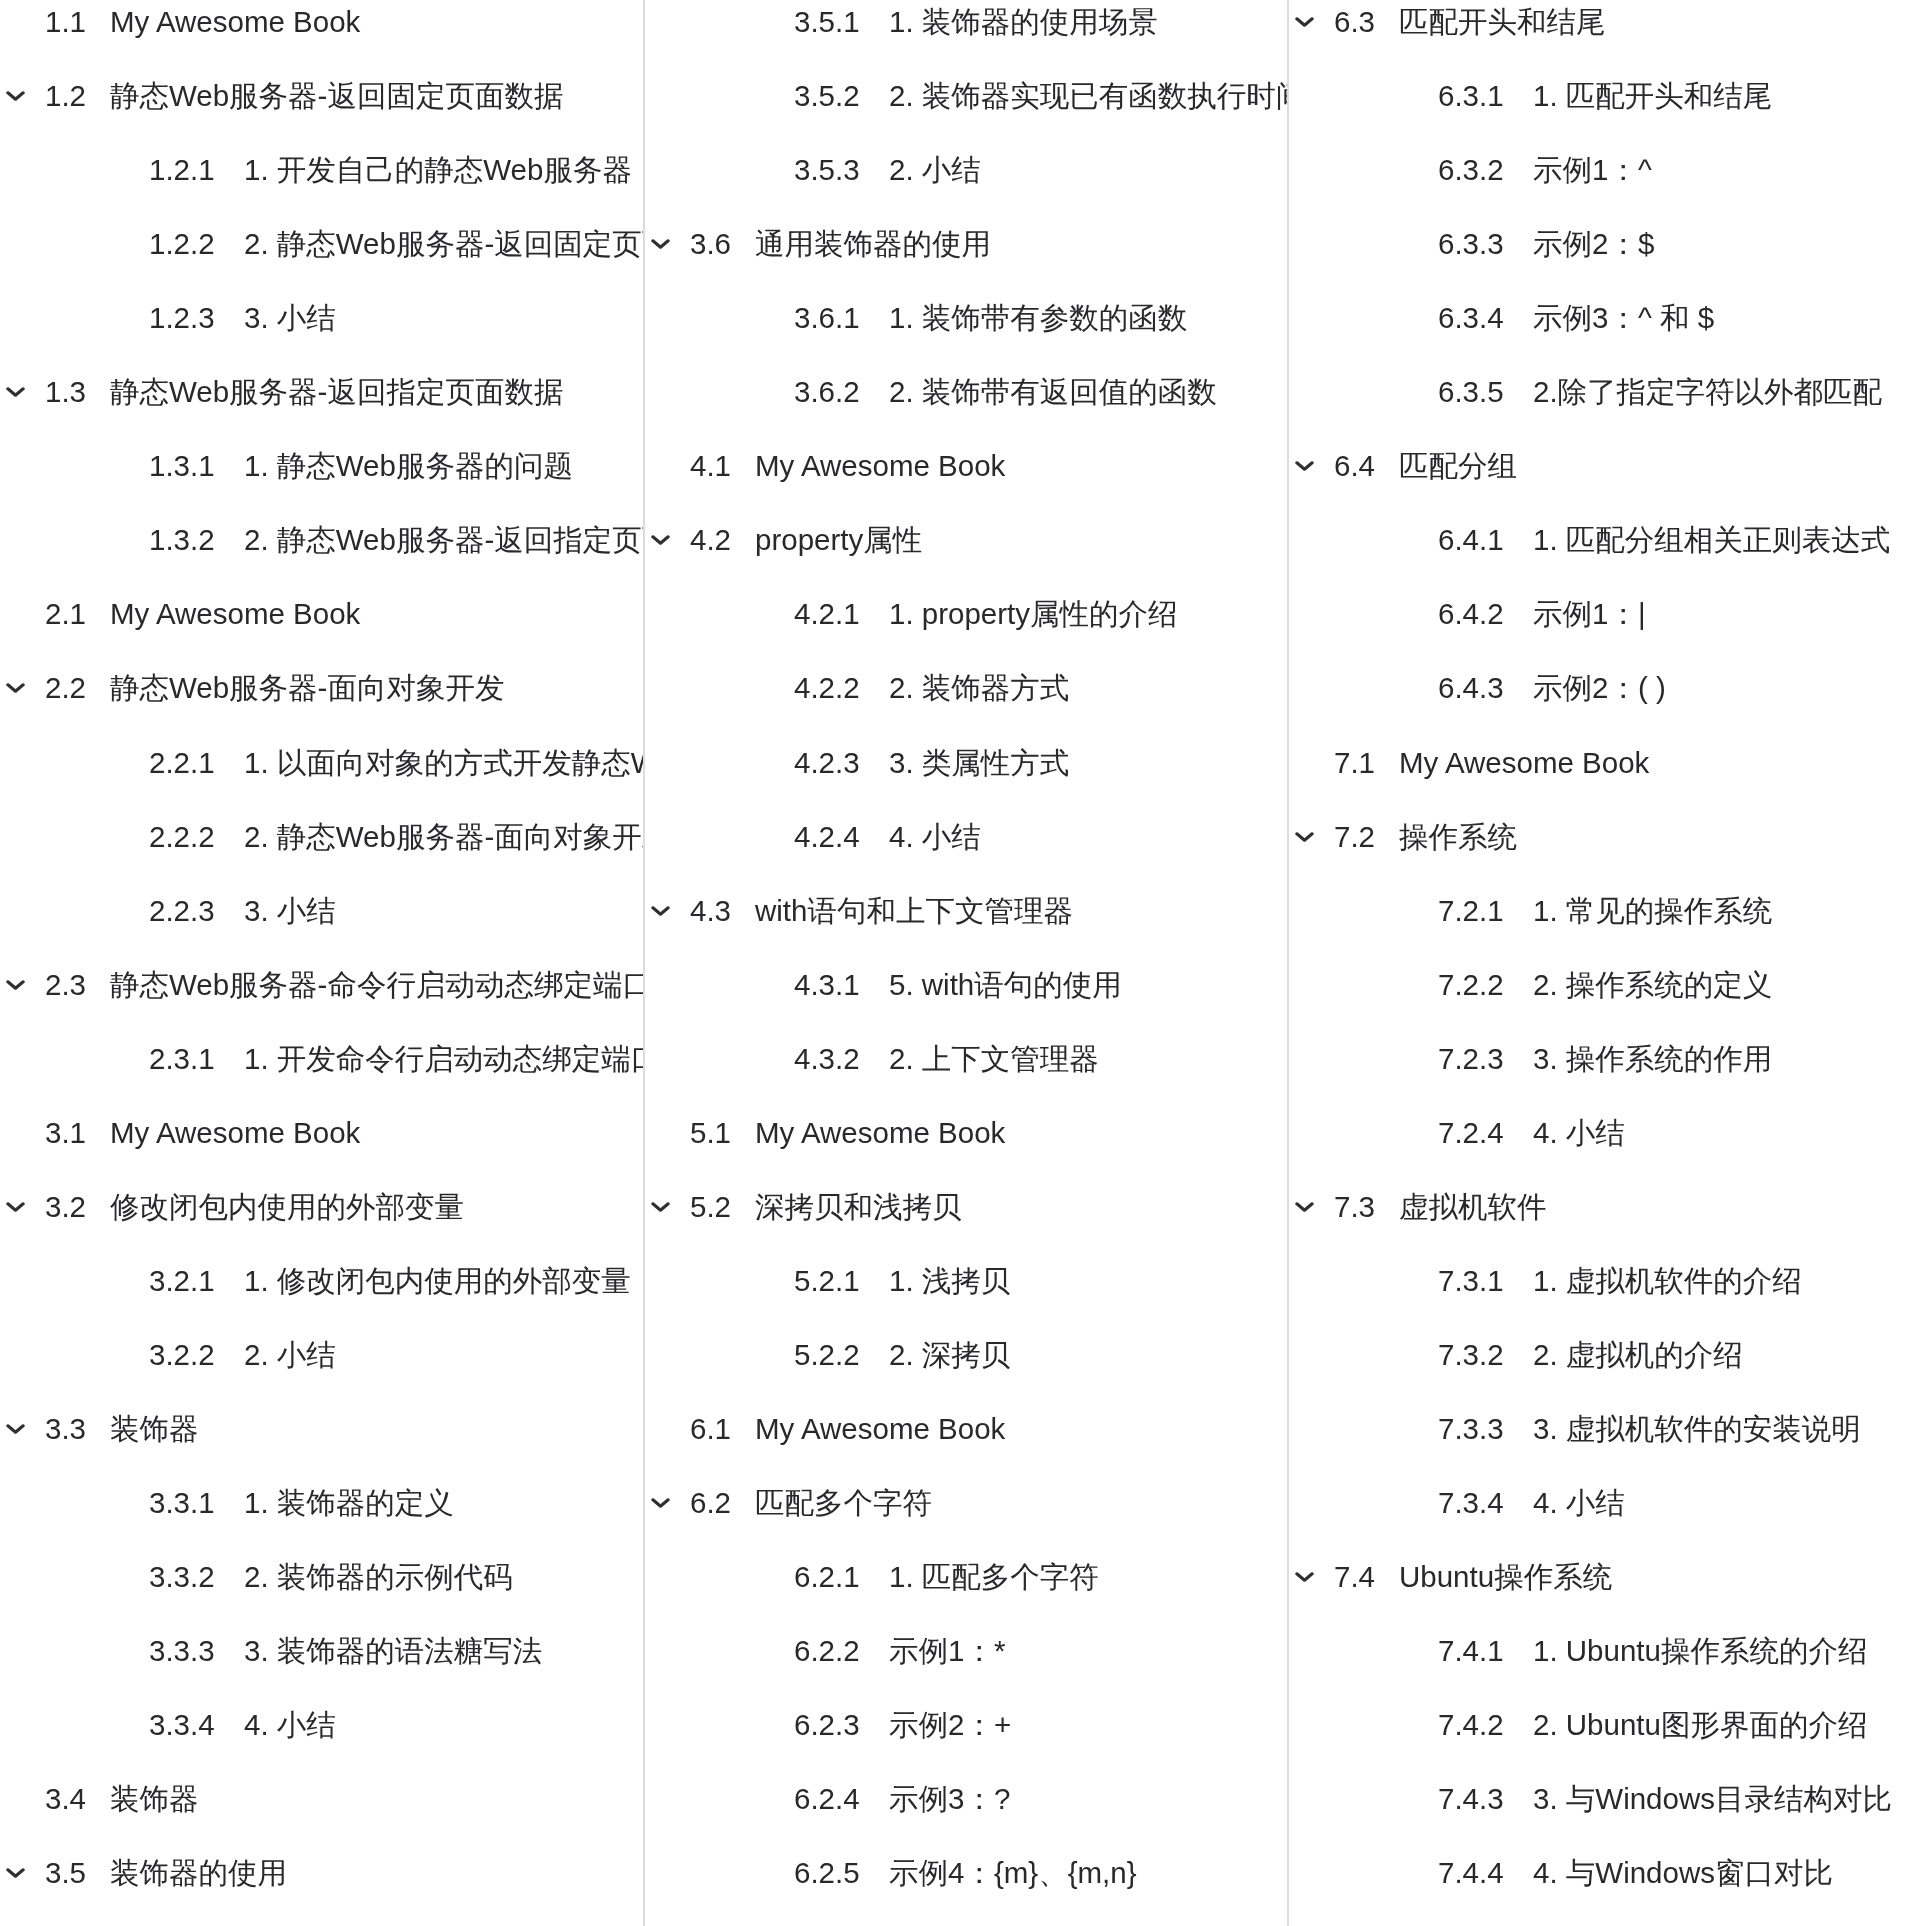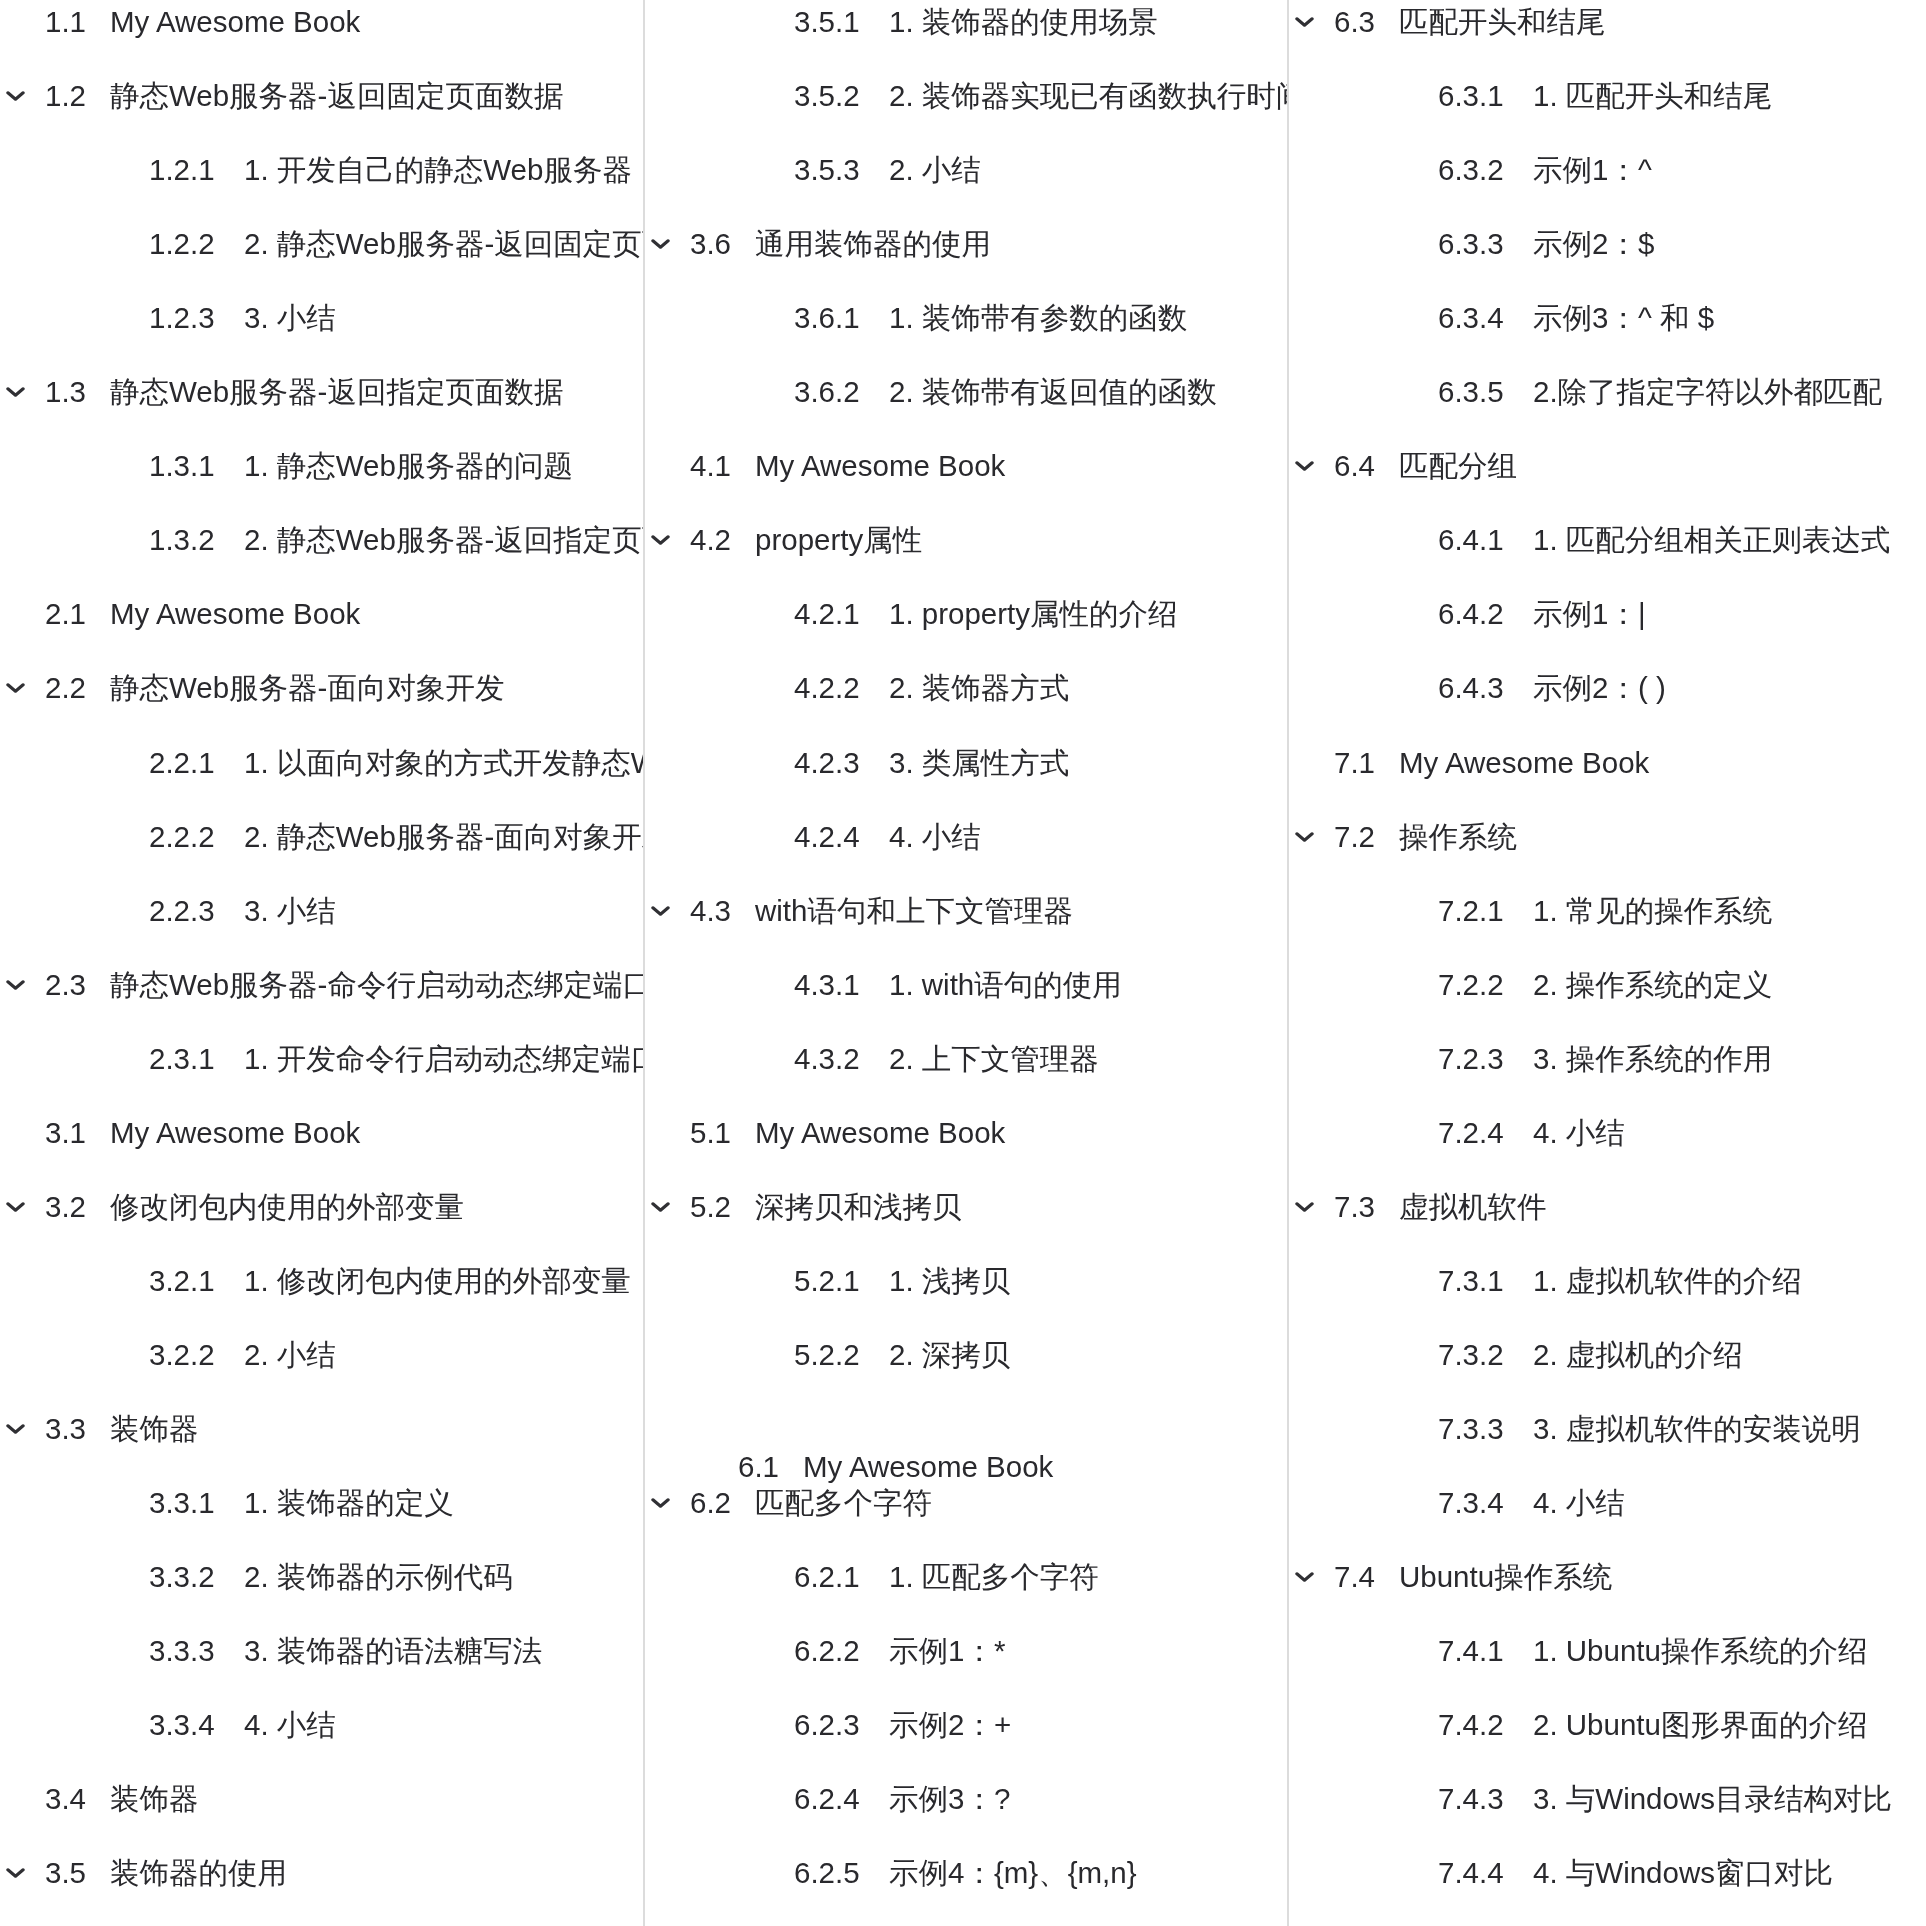--- a/index.html
+++ b/index.html
@@ -225,21 +225,21 @@
       </div>
       <div class="row lvl2" style="top: 874px;">
         <svg viewBox="0 0 30 18" class="chev">
           <polyline points="3,4 15,14 27,4" fill="none" stroke="#303034" stroke-width="5" stroke-linecap="round" stroke-linejoin="round"></polyline>
         </svg>
         <span class="num">4.3</span>
         <span class="title">with语句和上下文管理器</span>
       </div>
       <div class="row lvl3" style="top: 948px;">
         <span class="num">4.3.1</span>
-        <span class="title">1. with语句的使用</span>
+        <span class="title">5. with语句的使用</span>
       </div>
       <div class="row lvl3" style="top: 1022px;">
         <span class="num">4.3.2</span>
         <span class="title">2. 上下文管理器</span>
       </div>
       <div class="row lvl2" style="top: 1096px;">
         <span class="num">5.1</span>
         <span class="title">My Awesome Book</span>
       </div>
       <div class="row lvl2" style="top: 1170px; padding-left: 25px;">
@@ -250,21 +250,21 @@
         <span class="title">深拷贝和浅拷贝</span>
       </div>
       <div class="row lvl3" style="top: 1244px;">
         <span class="num">5.2.1</span>
         <span class="title">1. 浅拷贝</span>
       </div>
       <div class="row lvl3" style="top: 1318px;">
         <span class="num">5.2.2</span>
         <span class="title">2. 深拷贝</span>
       </div>
-      <div class="row lvl2" style="top: 1430px; margin-left: 48px;">
+      <div class="row lvl2" style="top: 1392px;">
         <span class="num">6.1</span>
         <span class="title">My Awesome Book</span>
       </div>
       <div class="row lvl2" style="top: 1466px;">
         <svg viewBox="0 0 30 18" class="chev">
           <polyline points="3,4 15,14 27,4" fill="none" stroke="#303034" stroke-width="5" stroke-linecap="round" stroke-linejoin="round"></polyline>
         </svg>
         <span class="num">6.2</span>
         <span class="title">匹配多个字符</span>
       </div>

